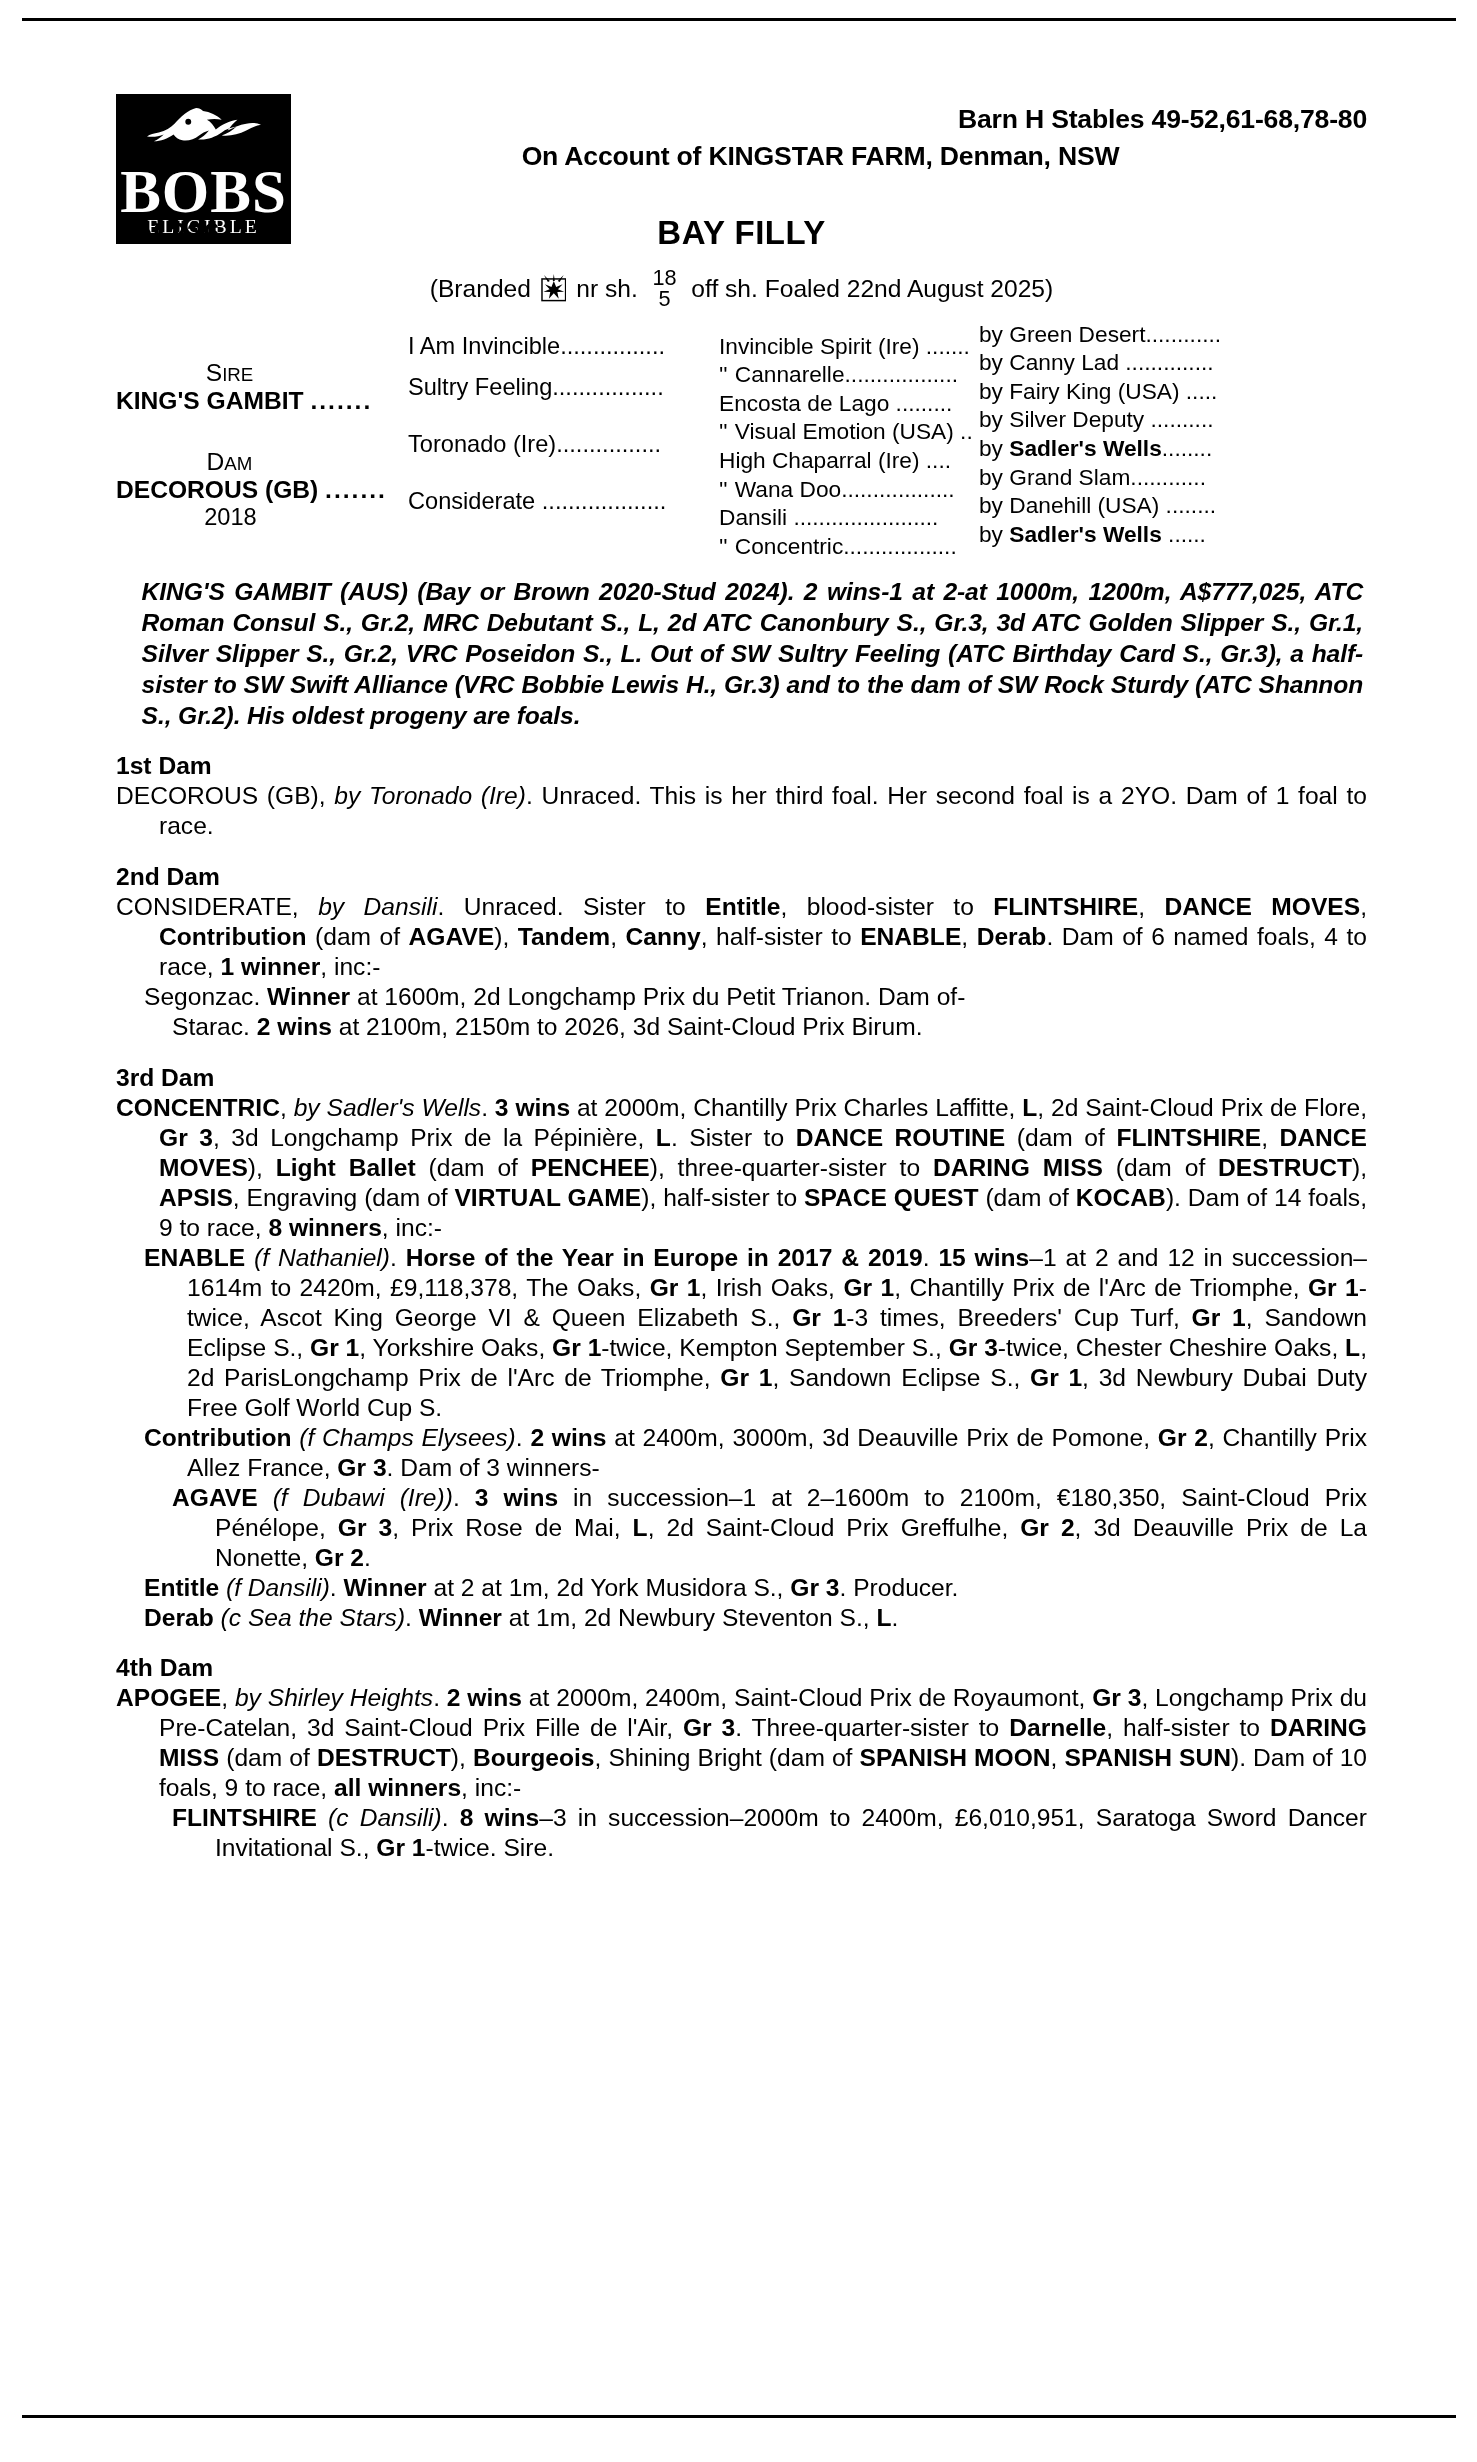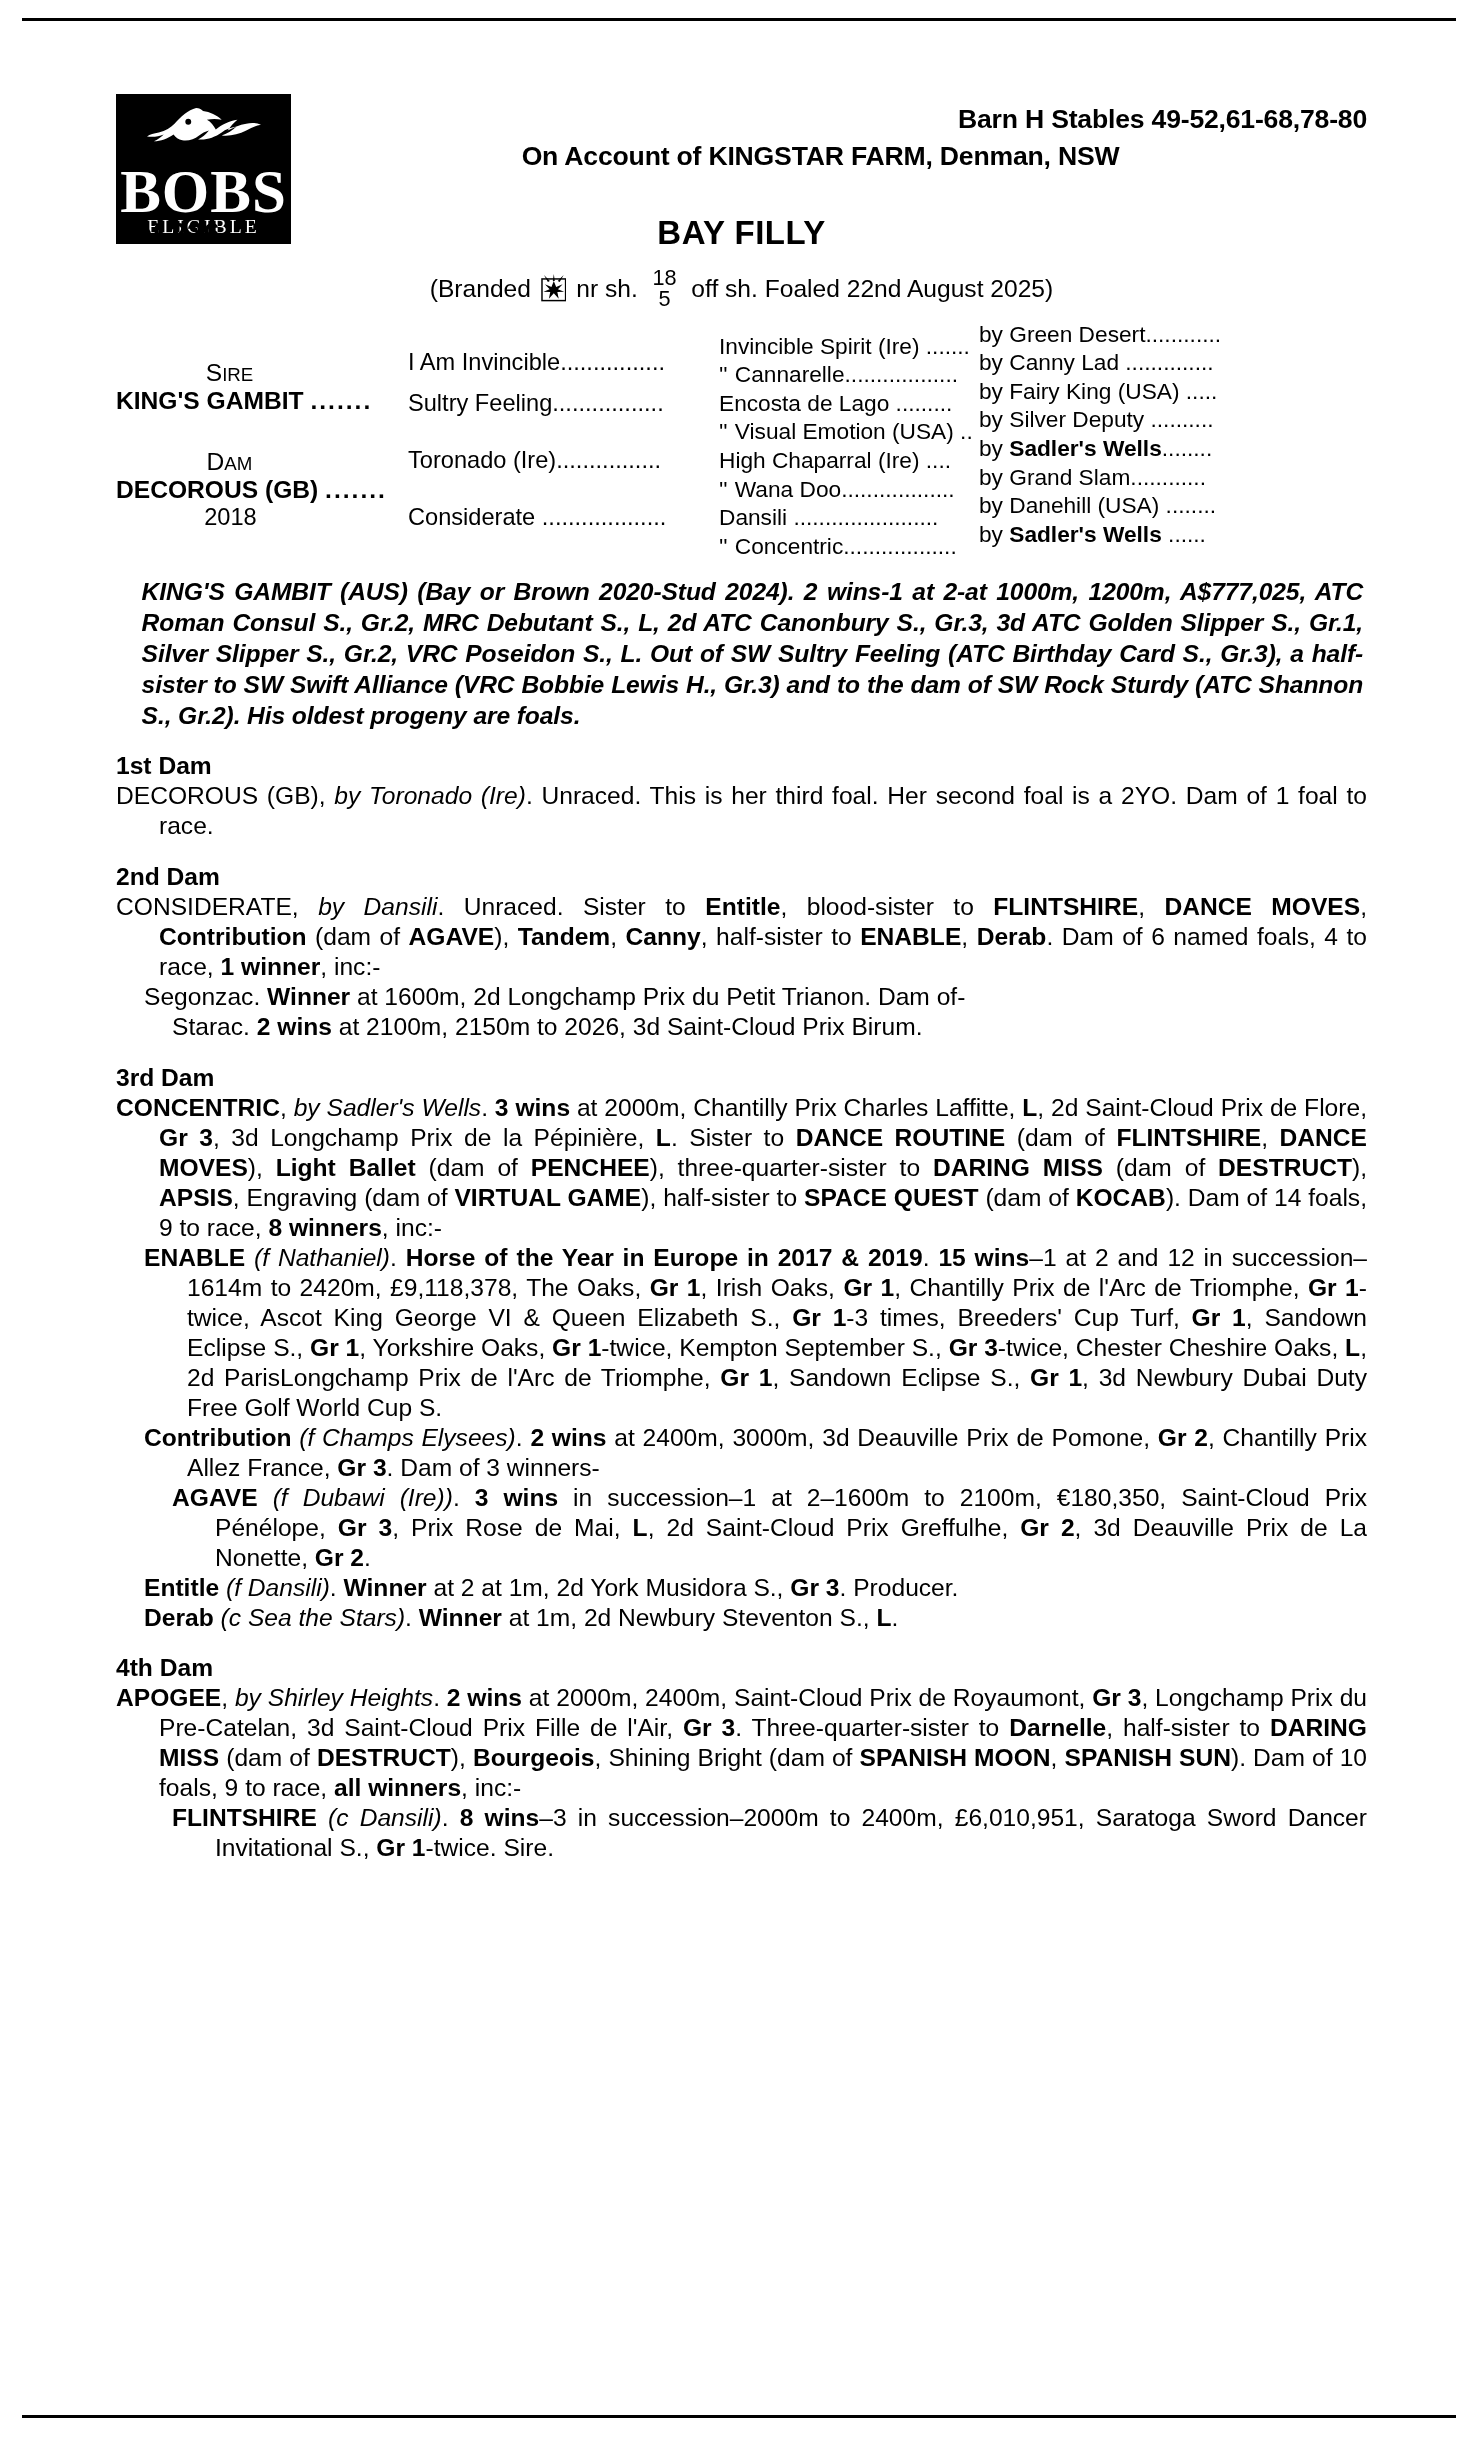--- a/index.html
+++ b/index.html
@@ -173,21 +173,21 @@
     font-size: 23.6px;
     text-align: center;
     width: 229px;
   }
   .sire-grp { position: absolute; left: 0; top: 39px; }
   .dam-grp  { position: absolute; left: 0; top: 128px; }
 
   .ped-col2 {
     position: absolute;
     left: 292px;
-    top: 16px;
+    top: 0px;
     width: 246px;
     font-size: 23.6px;
   }
   .ped-col2 div { height: 57px; line-height: 57px; white-space: nowrap; }
   .ped-col2 .r0 { height: 39px; line-height: 53px; }
 
   .ped-col3 {
     position: absolute;
     left: 603px;
     top: 12px;

